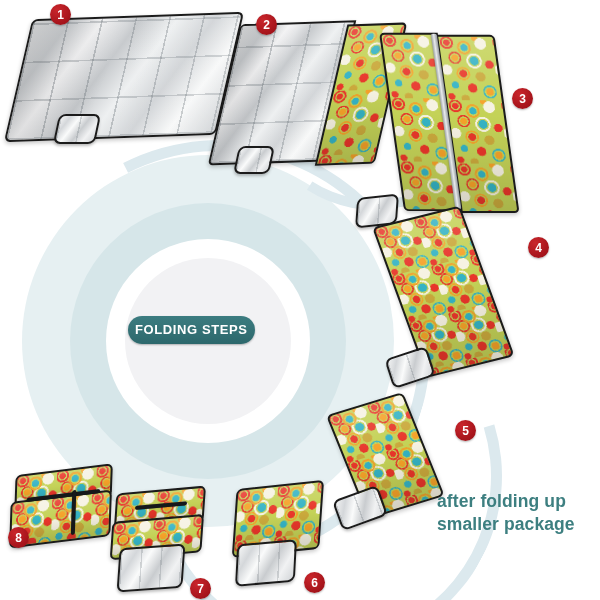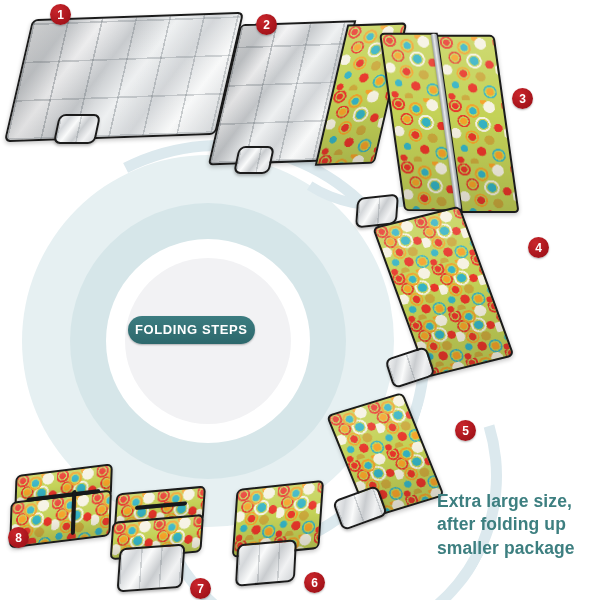--- a/index.html
+++ b/index.html
@@ -232,18 +232,17 @@
   <div class="badge" style="left:50px;top:4px;">1</div>
   <div class="badge" style="left:256px;top:14px;">2</div>
   <div class="badge" style="left:512px;top:88px;">3</div>
   <div class="badge" style="left:528px;top:237px;">4</div>
   <div class="badge" style="left:455px;top:420px;">5</div>
   <div class="badge" style="left:304px;top:572px;">6</div>
   <div class="badge" style="left:190px;top:578px;">7</div>
   <div class="badge" style="left:8px;top:527px;">8</div>
 
   <div class="tagline">
-    <div>Extra large size,</div>
     <div>after folding up</div>
     <div>smaller package</div>
   </div>
 
 </div>
 
 </body></html>

